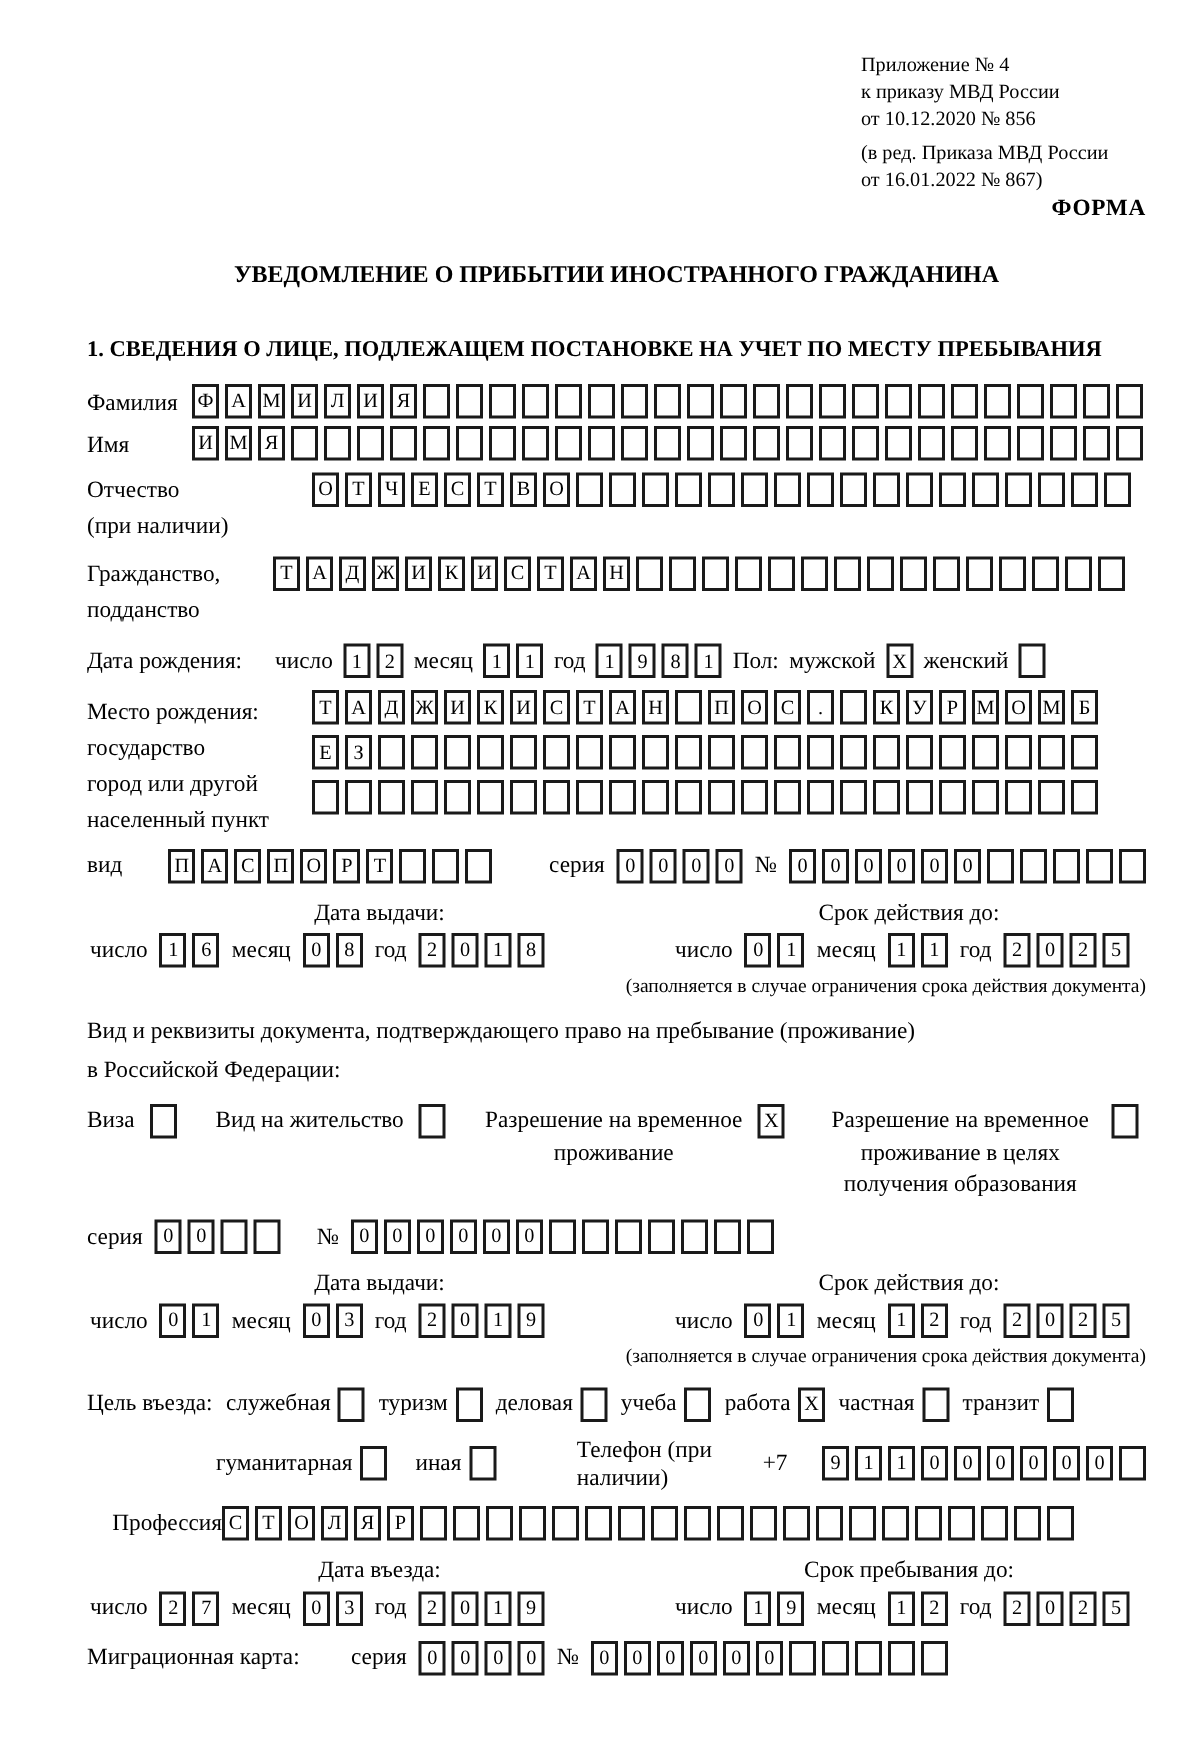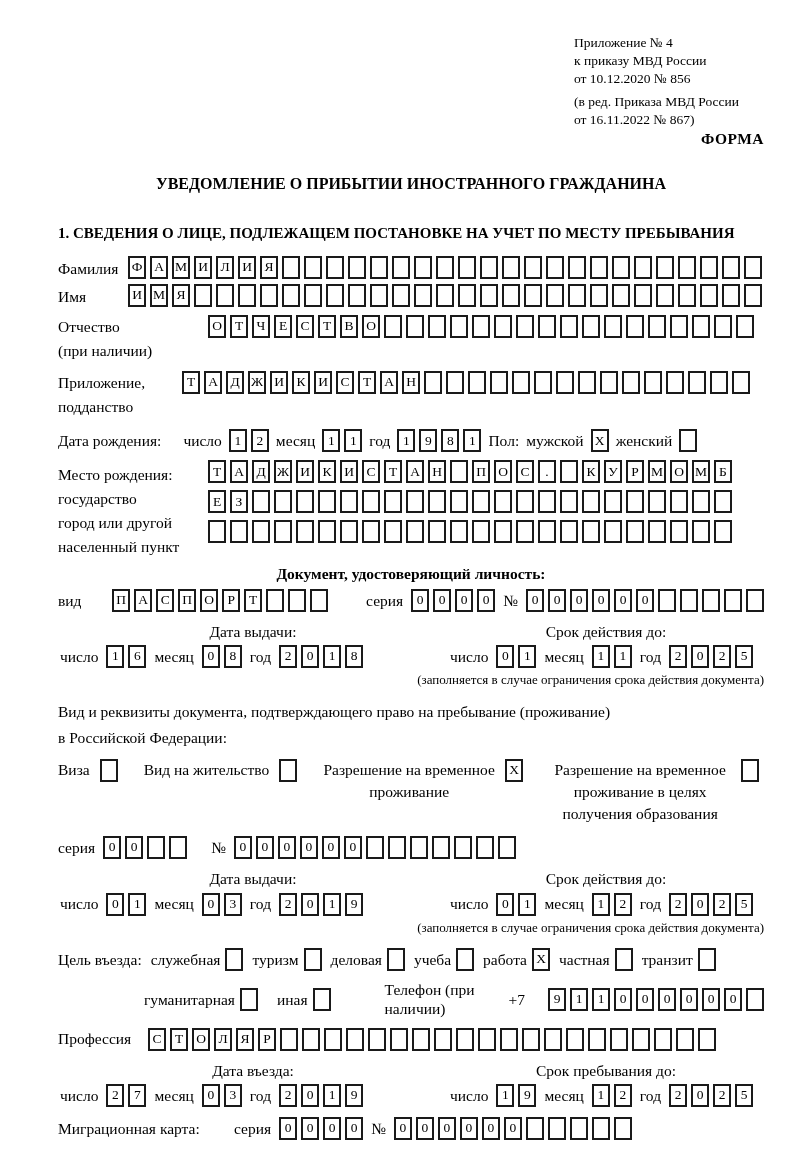--- a/index.html
+++ b/index.html
@@ -60,21 +60,21 @@
 </head>
 <body>
 
 <div class="page">
 
   <div class="annex">
     <div>Приложение № 4</div>
     <div>к приказу МВД России</div>
     <div>от 10.12.2020 № 856</div>
     <div class="ed">(в ред. Приказа МВД России</div>
-    <div>от 16.11.2022 № 867)</div>
+    <div>от 16.01.2022 № 867)</div>
   </div>
 
   <div class="forma">ФОРМА</div>
 
   <div class="title">
     <div>УВЕДОМЛЕНИЕ О ПРИБЫТИИ ИНОСТРАННОГО ГРАЖДАНИНА</div>
   </div>
 
   <div class="section-h">1. СВЕДЕНИЯ О ЛИЦЕ, ПОДЛЕЖАЩЕМ ПОСТАНОВКЕ НА УЧЕТ ПО МЕСТУ ПРЕБЫВАНИЯ</div>
 
@@ -177,21 +177,21 @@
         <span class="cell"></span>
         <span class="cell"></span>
         <span class="cell"></span>
         <span class="cell"></span>
         <span class="cell"></span>
       </span>
   </div>
 
   <div class="row">
     <span class="lblcol w122 stack">
-      <span>Приложение,</span><br>
+      <span>Гражданство,</span><br>
       <span>подданство</span>
     </span>
     <span class="cells mt3">
         <span class="cell">Т</span>
         <span class="cell">А</span>
         <span class="cell">Д</span>
         <span class="cell">Ж</span>
         <span class="cell">И</span>
         <span class="cell">К</span>
         <span class="cell">И</span>
@@ -330,21 +330,20 @@
           <span class="cell"></span>
           <span class="cell"></span>
           <span class="cell"></span>
           <span class="cell"></span>
           <span class="cell"></span>
           <span class="cell"></span>
         </div>
     </span>
   </div>
 
-  <div class="center-b" style="margin-top:4px;">Документ, удостоверяющий личность:</div>
 
   <div class="row" style="align-items:center; gap:8px; margin-top:6px;">
     <span style="width:55px;">вид</span>
     <span class="cells">
         <span class="cell">П</span>
         <span class="cell">А</span>
         <span class="cell">С</span>
         <span class="cell">П</span>
         <span class="cell">О</span>
         <span class="cell">Р</span>
@@ -606,21 +605,21 @@
         <span class="cell">0</span>
         <span class="cell">0</span>
         <span class="cell">0</span>
         <span class="cell">0</span>
         <span class="cell">0</span>
         <span class="cell"></span>
       </span>
   </div>
 
   <div class="row" style="align-items:center; margin-top:9px;">
-    <span class="lblcol w88" style="padding-top:0;">Профессия</span>
+    <span class="lblcol w88" style="padding-top:0;text-align:right;">Профессия</span>
     <span class="cells">
         <span class="cell">С</span>
         <span class="cell">Т</span>
         <span class="cell">О</span>
         <span class="cell">Л</span>
         <span class="cell">Я</span>
         <span class="cell">Р</span>
         <span class="cell"></span>
         <span class="cell"></span>
         <span class="cell"></span>

